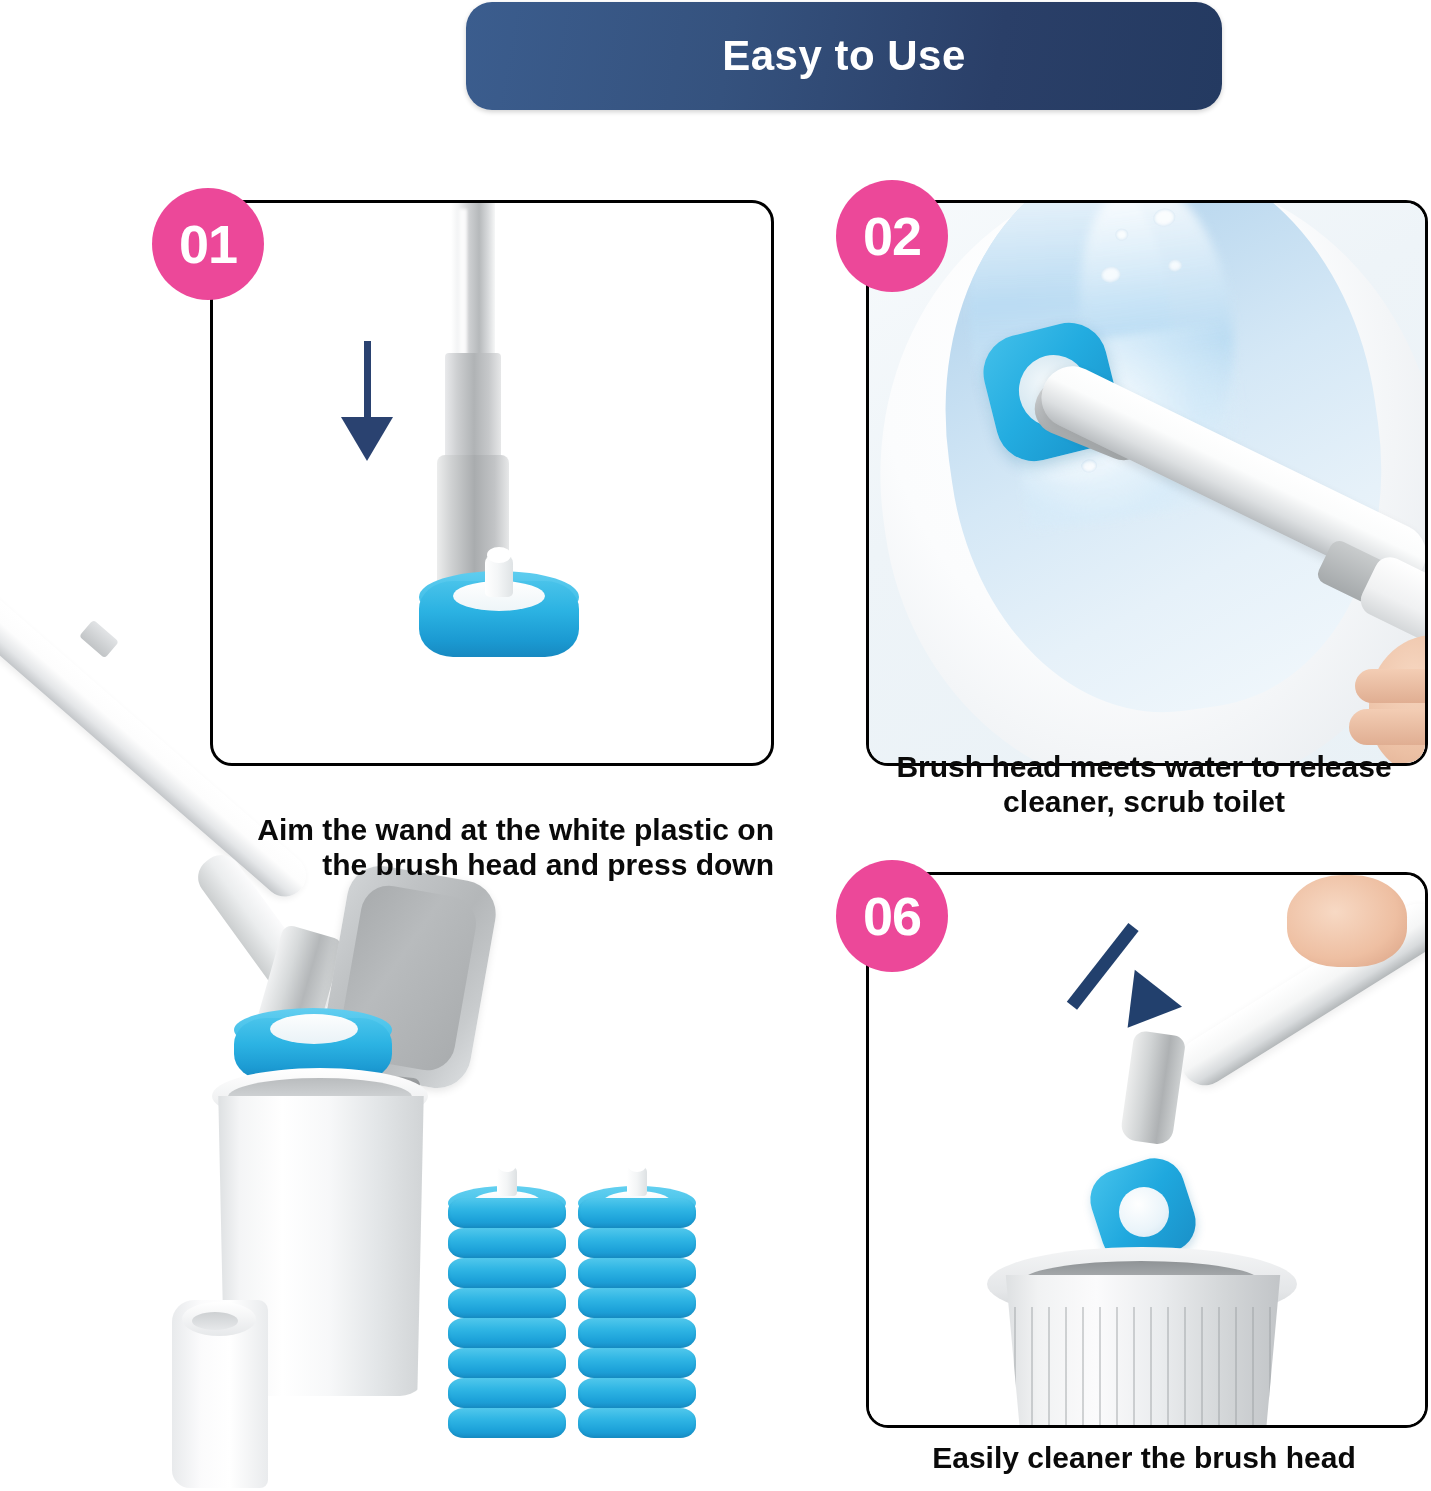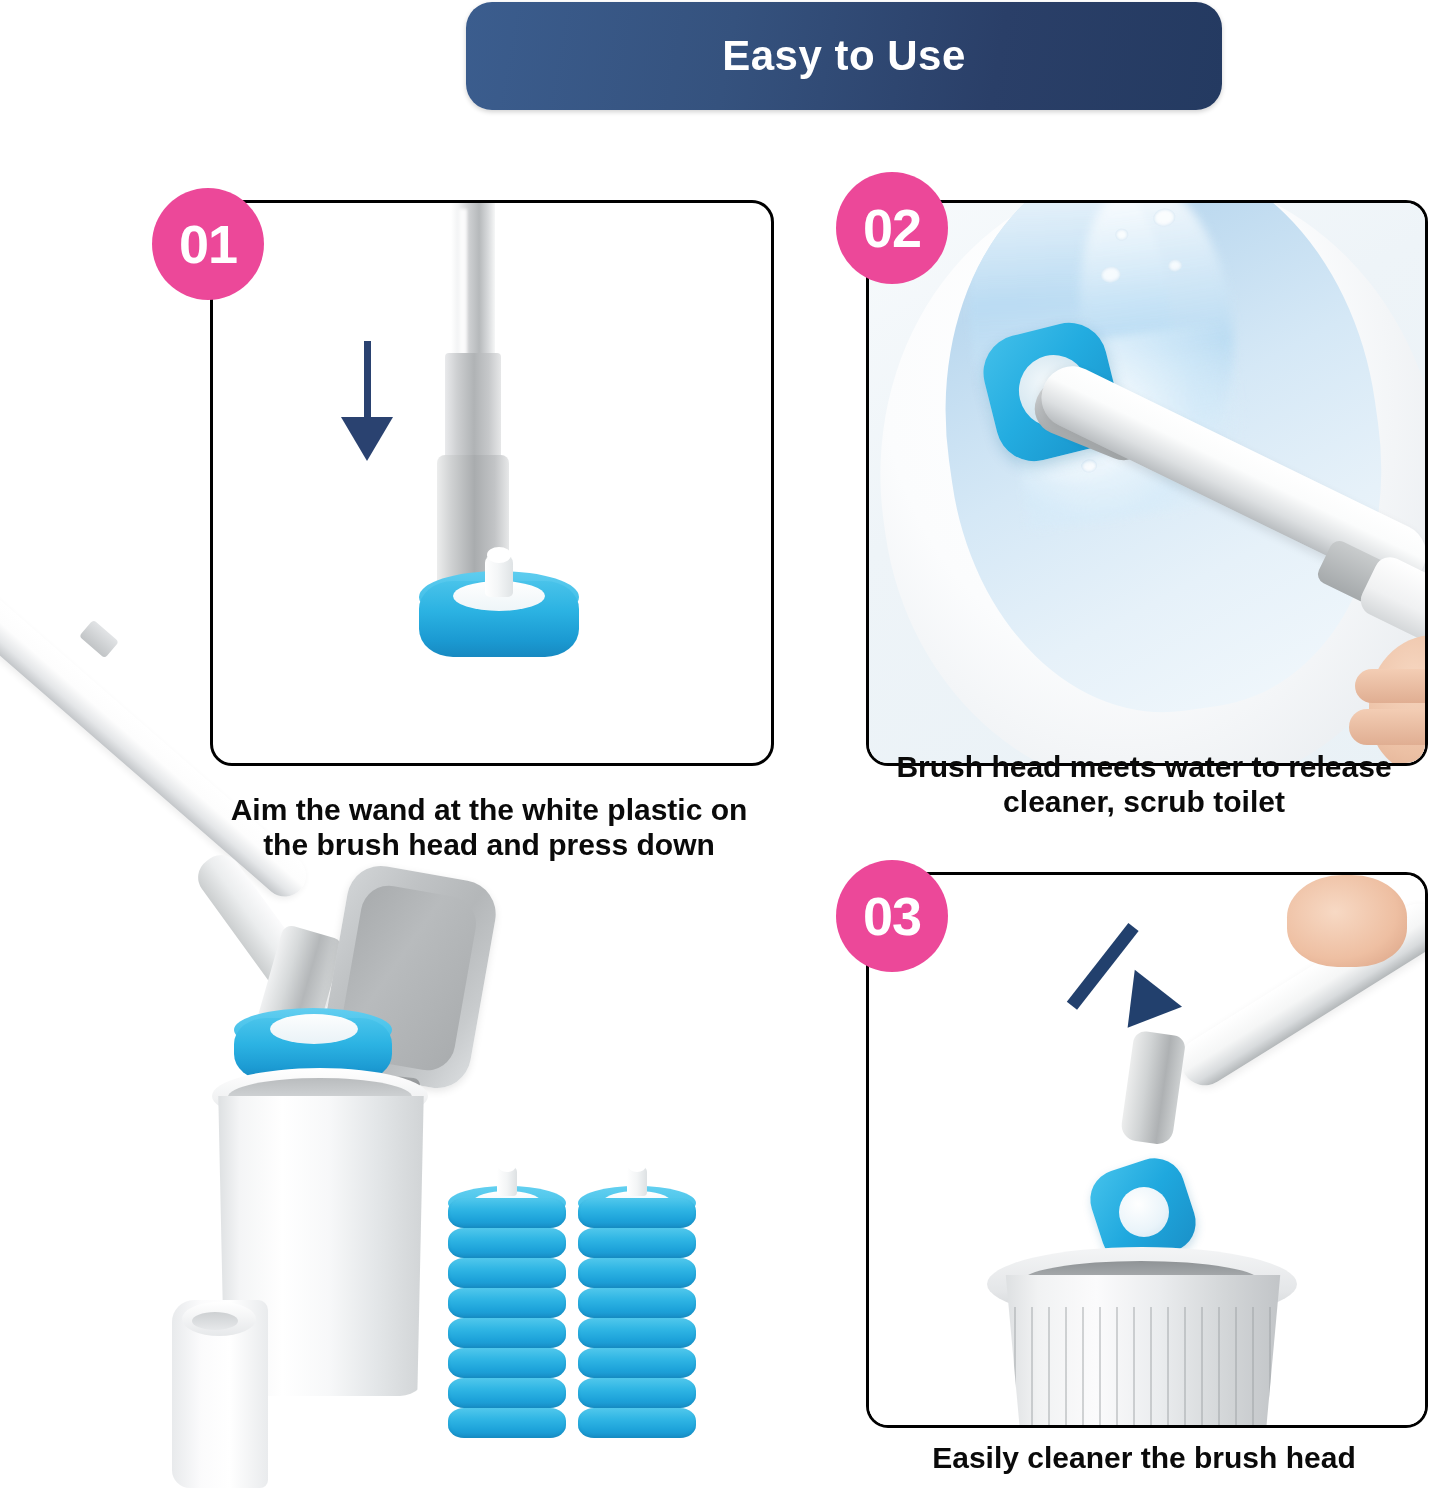--- a/index.html
+++ b/index.html
@@ -60,33 +60,33 @@
     color: #ffffff;
     display: flex;
     align-items: center;
     justify-content: center;
     font-size: 54px;
     font-weight: bold;
     letter-spacing: -1px;
     z-index: 30;
   }
   .badge-01 { left: 152px; top: 188px; }
-  .badge-02 { left: 836px; top: 172px; }
+  .badge-02 { left: 836px; top: 180px; }
   .badge-03 { left: 836px; top: 860px; }
 
   .caption {
     position: absolute;
     text-align: center;
     font-size: 30px;
     font-weight: bold;
     color: #0a0a0a;
     line-height: 1.18;
     z-index: 20;
   }
-  .caption-01 { left: 204px; top: 792px; width: 570px; }
+  .caption-01 { left: 204px; top: 812px; width: 570px; text-align: right; }
   .caption-02 { left: 866px; top: 749px; width: 556px; }
   .caption-03 { left: 866px; top: 1440px; width: 556px; }
 
   
   .art { position: absolute; }
 
   
   .p1-wand-top {
     left: 238px; top: -4px; width: 44px; height: 180px;
     background: linear-gradient(90deg,#ffffff 0%,#f2f3f4 16%,#cfd1d3 40%,#b6b9bb 64%,#d7d9db 84%,#f6f7f7 100%);
@@ -544,14 +544,14 @@
   <div class="art p3-wand"></div>
   <div class="art p3-wand-low"></div>
   <div class="art p3-hand"></div>
   <div class="art p3-sponge"></div>
   <div class="art p3-sponge-face"></div>
   <div class="art p3-bin-rim"></div>
   <div class="art p3-bin-hole"></div>
   <div class="art p3-bin-body"></div>
   <div class="art p3-ribs"></div>
 </div>
-<div class="badge badge-03">03</div>
+<div class="badge badge-03">06</div>
 <div class="caption caption-03">Easily cleaner the brush head</div>
 
 </body></html>

